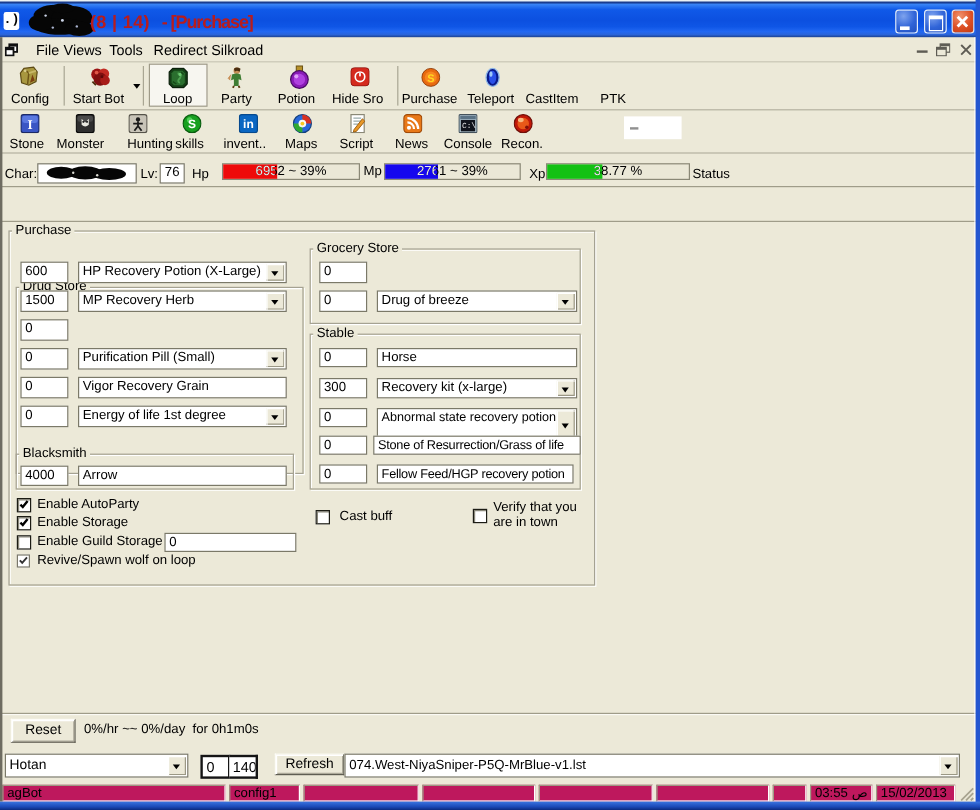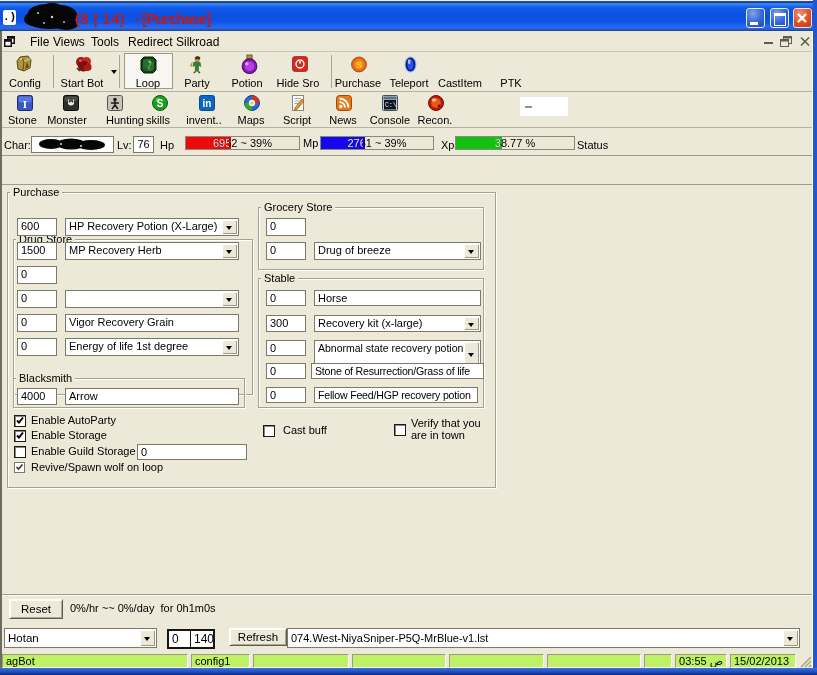--- a/index.html
+++ b/index.html
@@ -25,21 +25,21 @@
   .xpbtn{position:absolute;background:#ece9d8;border:1px solid;border-color:#fdfcf7 #5f5d52 #5f5d52 #fdfcf7;box-shadow:inset 1px 1px 0 #fff,inset -1px -1px 0 #aca999;font-size:11.5px;text-align:center;color:#000;box-sizing:border-box;}
   .vline{position:absolute;width:1px;background:#a9a693;}
   .hline{position:absolute;height:1px;background:#a9a693;left:0;width:817px;}
   
   .bar{position:absolute;height:14px;border:1px solid #8a8876;background:#ebe8d7;box-sizing:border-box;}
   .bar .fill{position:absolute;left:0;top:0;bottom:0;}
   .bar .tx{position:absolute;left:0;right:0;top:0;bottom:0;font-size:11px;line-height:12px;text-align:center;color:#000;}
   .bar .tw{color:#ececec;}
   
   .tl{position:absolute;font-size:11px;line-height:12px;text-align:center;color:#000;white-space:nowrap;}
-  .sb-cell{position:absolute;top:654px;height:14px;border:1px solid;border-color:#9d9a84 #fff #fff #9d9a84;background:#bef264;box-sizing:border-box;font-size:11px;line-height:12px;padding:0 3px;white-space:nowrap;overflow:hidden;}
+  .sb-cell{position:absolute;top:654px;height:14px;border:1px solid;border-color:#9d9a84 #fff #fff #9d9a84;background:#be185d;box-sizing:border-box;font-size:11px;line-height:12px;padding:0 3px;white-space:nowrap;overflow:hidden;}
 </style>
 </head>
 <body>
 <div id="win">
 
   <div class="abs" id="titlebar" style="left:0;top:0;width:817px;height:31px;background:linear-gradient(180deg,#ecf2f4 0%,#e9f0f2 3%,#1e4292 5%,#16388c 8%,#3a86f6 11%,#1059e8 26%,#0c50e0 55%,#0f56e6 72%,#2268f2 85%,#2a64da 93%,#1c418f 100%);"></div>
   <div class="abs" style="left:3px;top:10px;width:13px;height:15px;background:#fff;border-radius:2px;font:bold 11px 'Liberation Mono',monospace;color:#000;text-align:center;line-height:15px;">.)</div>
   <svg class="abs" style="left:22px;top:2px;" width="56" height="29" viewBox="0 0 56 29">
     <ellipse cx="24" cy="11" rx="18" ry="9" fill="#060606"></ellipse>
     <ellipse cx="38" cy="13" rx="17" ry="10" fill="#060606"></ellipse>
@@ -295,20 +295,21 @@
       <div class="btn"></div>
     </div>
   <div class="tb" style="left:17px;top:242px;width:40px;height:18px;">1500</div>
   <div class="combo" style="left:65px;top:242px;width:174px;height:18px;">
       <span>MP Recovery Herb</span>
       <div class="btn"></div>
     </div>
   <div class="tb" style="left:17px;top:266px;width:40px;height:18px;">0</div>
   <div class="tb" style="left:17px;top:290px;width:40px;height:18px;">0</div>
   <div class="combo" style="left:65px;top:290px;width:174px;height:18px;">
+      <span>Purification Pill (Small)</span>
       <div class="btn"></div>
     </div>
   <div class="tb" style="left:17px;top:314px;width:40px;height:18px;">0</div>
   <div class="tb" style="left:65px;top:314px;width:174px;height:18px;">Vigor Recovery Grain</div>
   <div class="tb" style="left:17px;top:338px;width:40px;height:18px;">0</div>
   <div class="combo" style="left:65px;top:338px;width:174px;height:18px;">
       <span>Energy of life 1st degree</span>
       <div class="btn"></div>
     </div>
 

